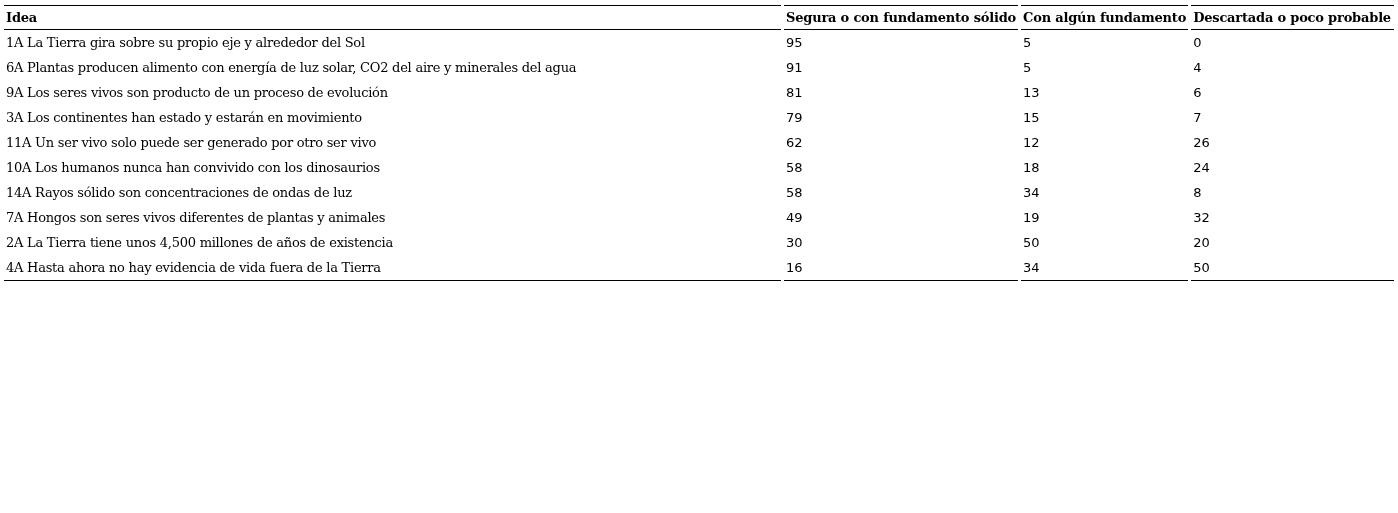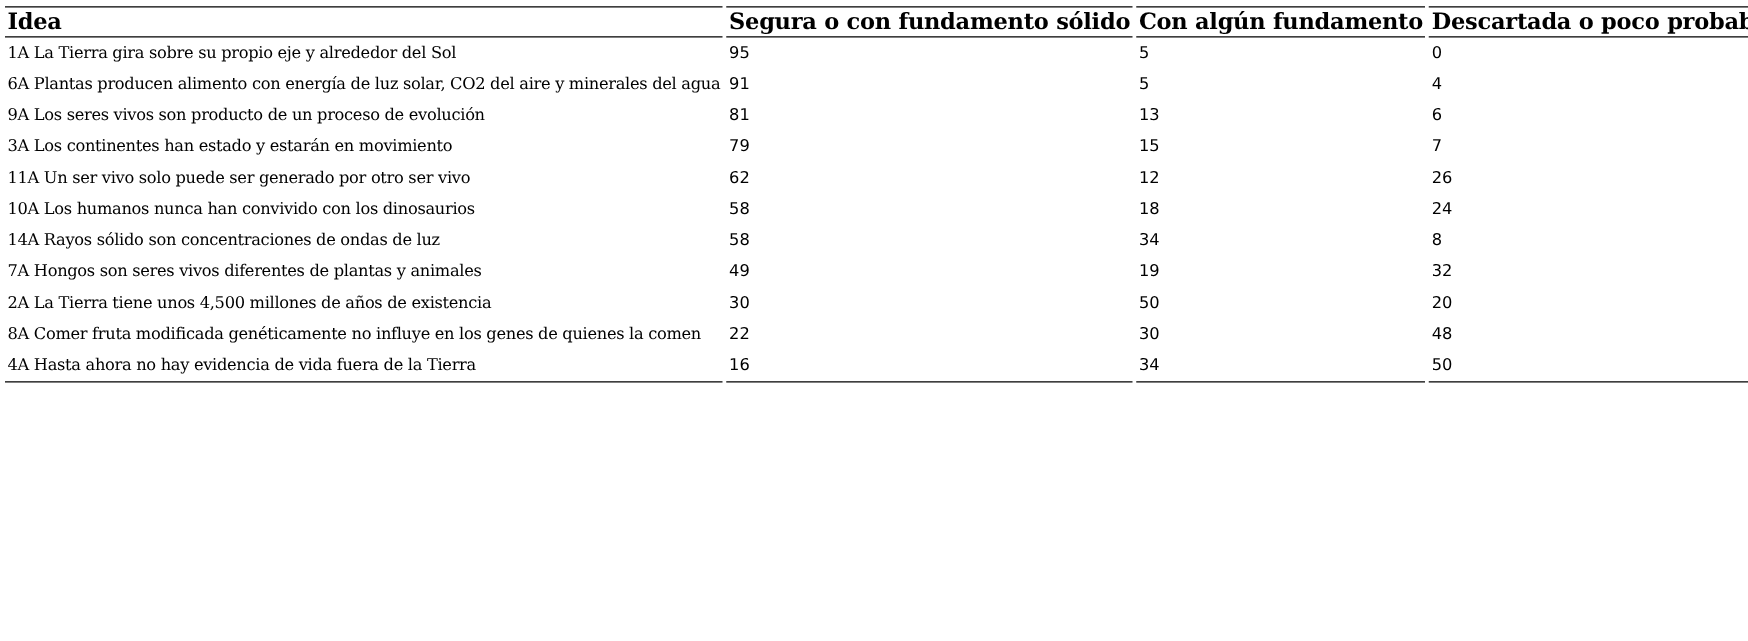--- a/index.html
+++ b/index.html
@@ -17,30 +17,30 @@
     }
     table.data {
       border-collapse: separate;
       border-spacing: 3px 0;
       margin-left: -3px;
       font-family: "DejaVu Serif", "Liberation Serif", serif;
       color: #000;
     }
     table.data th {
       font-weight: bold;
-      font-size: 18px;
+      font-size: 13px;
       text-align: left;
       padding: 0 2px;
       height: 23px;
       border-top: 1px solid #000;
       border-bottom: 1px solid #000;
       white-space: nowrap;
       letter-spacing: -0.2px;
     }
-    table.data th.num { text-align: center; }
+    table.data th.num { text-align: left; }
     table.data td {
       font-size: 13px;
       height: 25px;
       padding: 0 2px;
       white-space: nowrap;
       letter-spacing: -0.25px;
     }
     table.data td.idea { width: 771px; }
     table.data td.num {
       text-align: left;
@@ -121,26 +121,20 @@
         <td class="num">49</td>
         <td class="num">19</td>
         <td class="num">32</td>
       </tr>
       <tr>
         <td class="idea">2A La Tierra tiene unos 4,500 millones de años de existencia</td>
         <td class="num">30</td>
         <td class="num">50</td>
         <td class="num">20</td>
       </tr>
-      <tr>
-        <td class="idea">8A Comer fruta modificada genéticamente no influye en los genes de quienes la comen</td>
-        <td class="num">22</td>
-        <td class="num">30</td>
-        <td class="num">48</td>
-      </tr>
       <tr class="last">
         <td class="idea">4A Hasta ahora no hay evidencia de vida fuera de la Tierra</td>
         <td class="num">16</td>
         <td class="num">34</td>
         <td class="num">50</td>
       </tr>
     </tbody>
   </table>
 </div>
 

